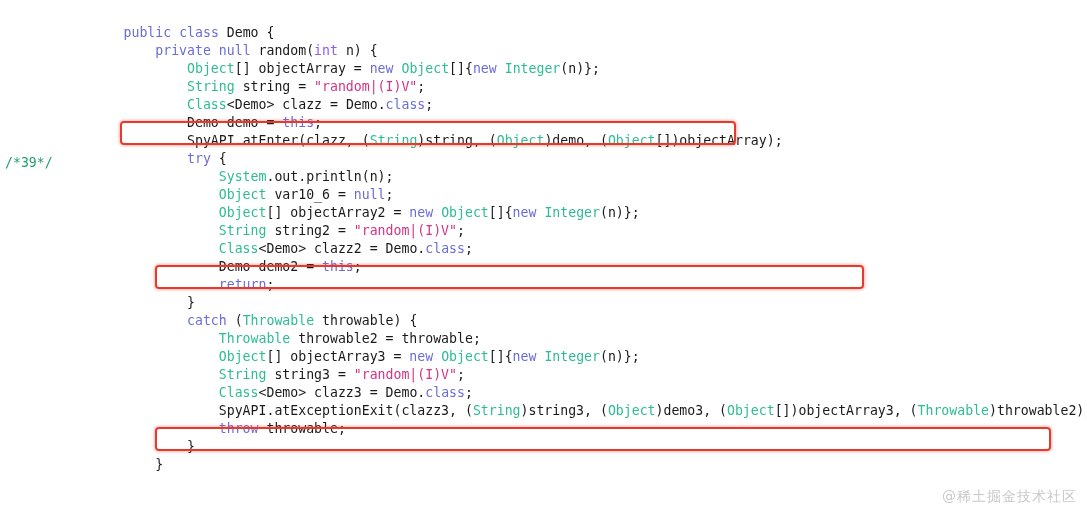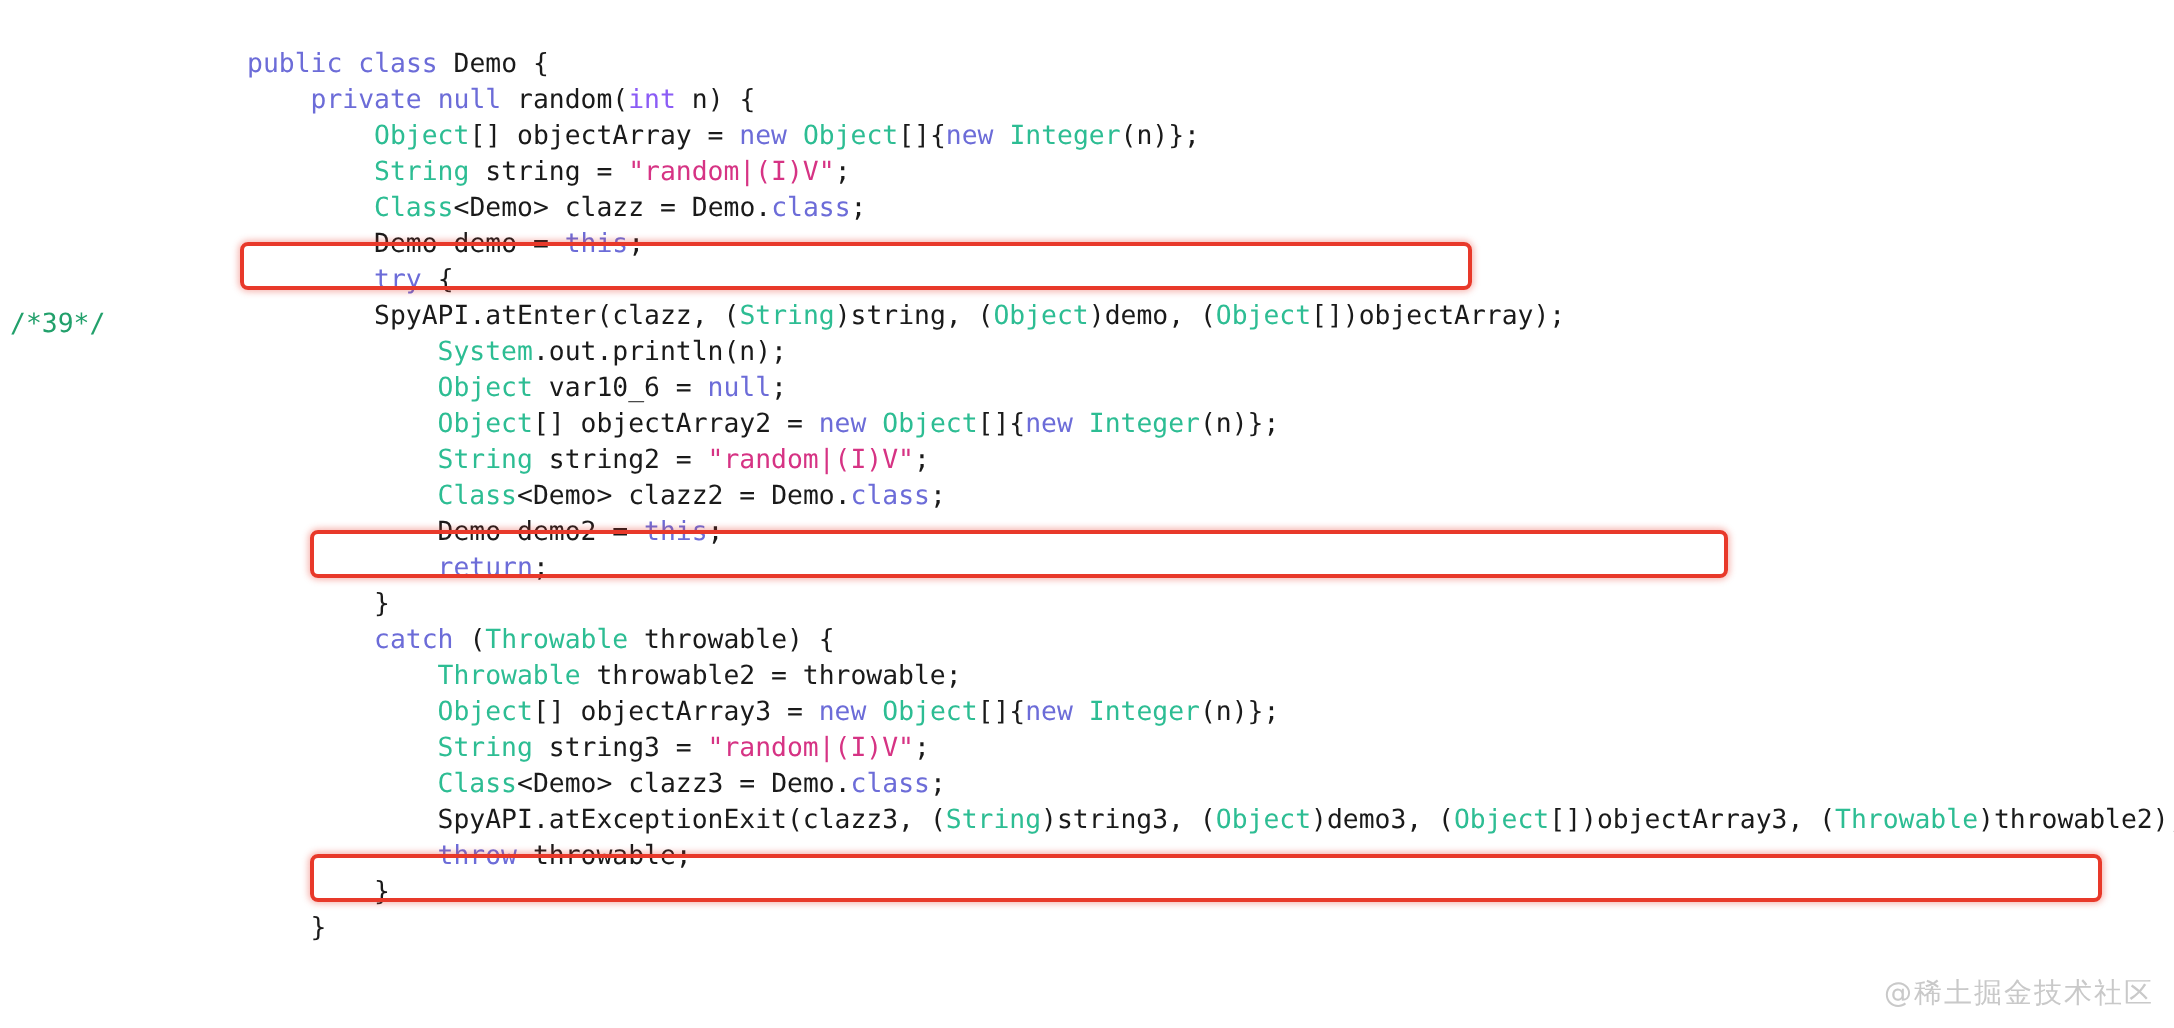--- a/index.html
+++ b/index.html
@@ -112,25 +112,25 @@
 
     <div class="code-line">
       <span class="line-body">                <span class="type">Class</span>&lt;<span class="plain">Demo</span>&gt; clazz = <span class="plain">Demo</span>.<span class="kw">class</span>;</span>
     </div>
 
     <div class="code-line">
       <span class="line-body">                <span class="plain">Demo</span> demo = <span class="kw">this</span>;</span>
     </div>
 
     <div class="code-line">
+      <span class="line-body">                <span class="plain">SpyAPI</span>.<span class="plain">atEnter</span>(clazz, (<span class="type">String</span>)string, (<span class="type">Object</span>)demo, (<span class="type">Object</span>[])objectArray);</span>
+    </div>
+
+    <div class="code-line">
       <span class="line-body">                <span class="kw">try</span> {</span>
-    </div>
-
-    <div class="code-line">
-      <span class="line-body">                <span class="plain">SpyAPI</span>.<span class="plain">atEnter</span>(clazz, (<span class="type">String</span>)string, (<span class="type">Object</span>)demo, (<span class="type">Object</span>[])objectArray);</span>
     </div>
 
     <div class="code-line">
       <span class="gutter cmt">/*39*/</span>
       <span class="line-body">                    <span class="type">System</span>.out.println(n);</span>
     </div>
 
     <div class="code-line">
       <span class="line-body">                    <span class="type">Object</span> var10_6 = <span class="kw">null</span>;</span>
     </div>

